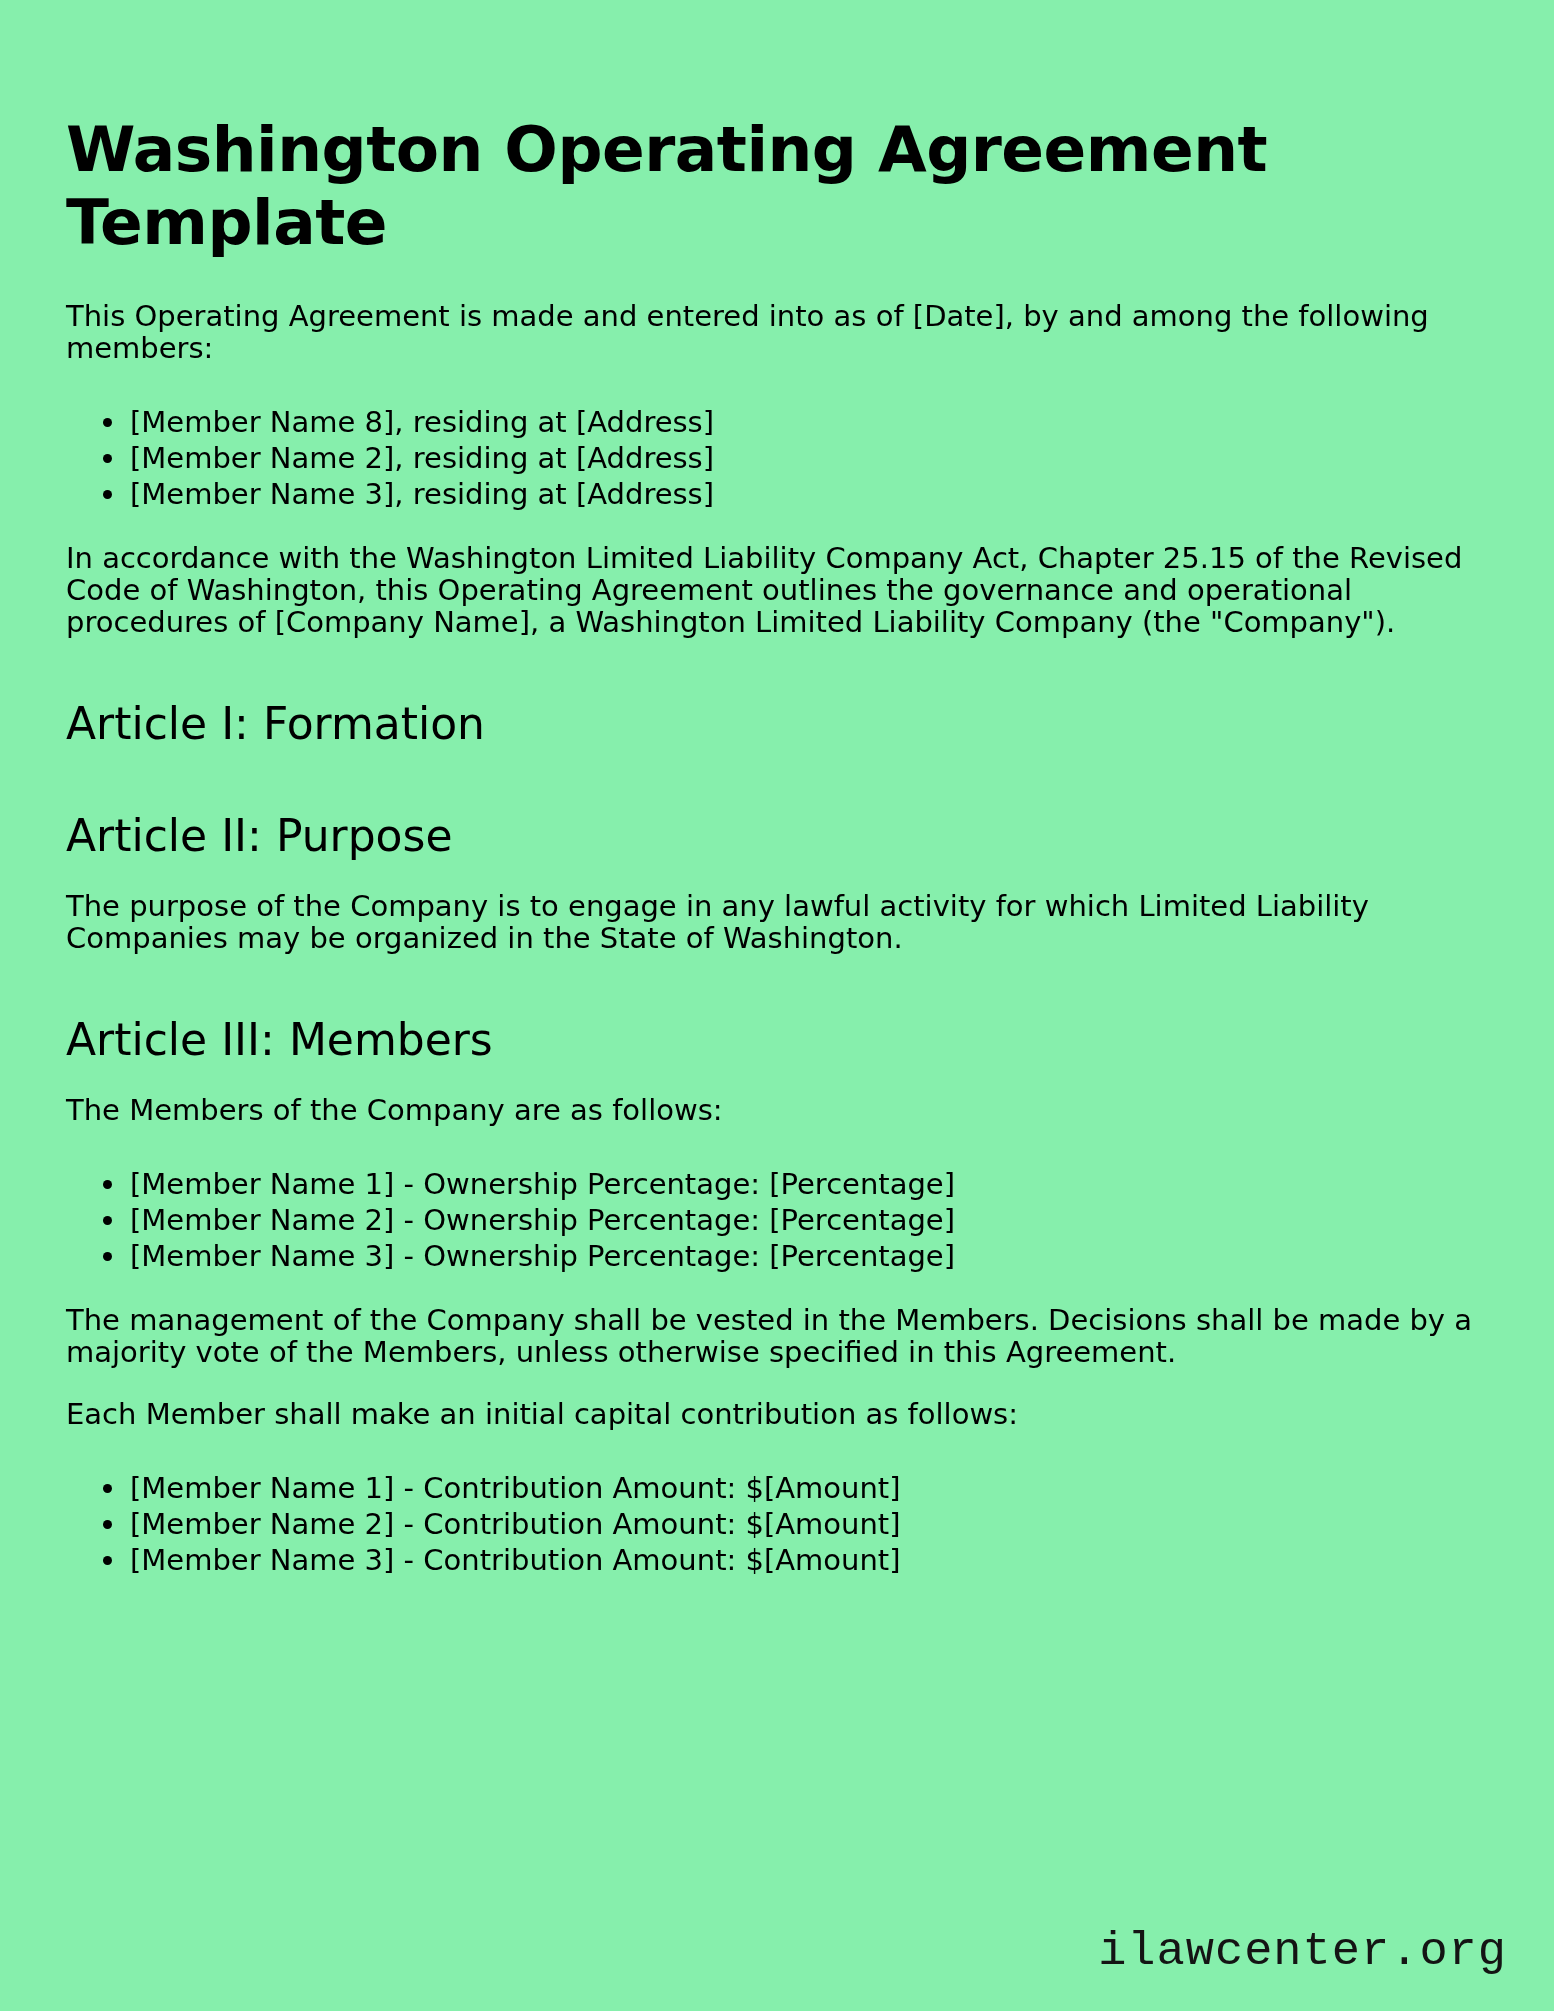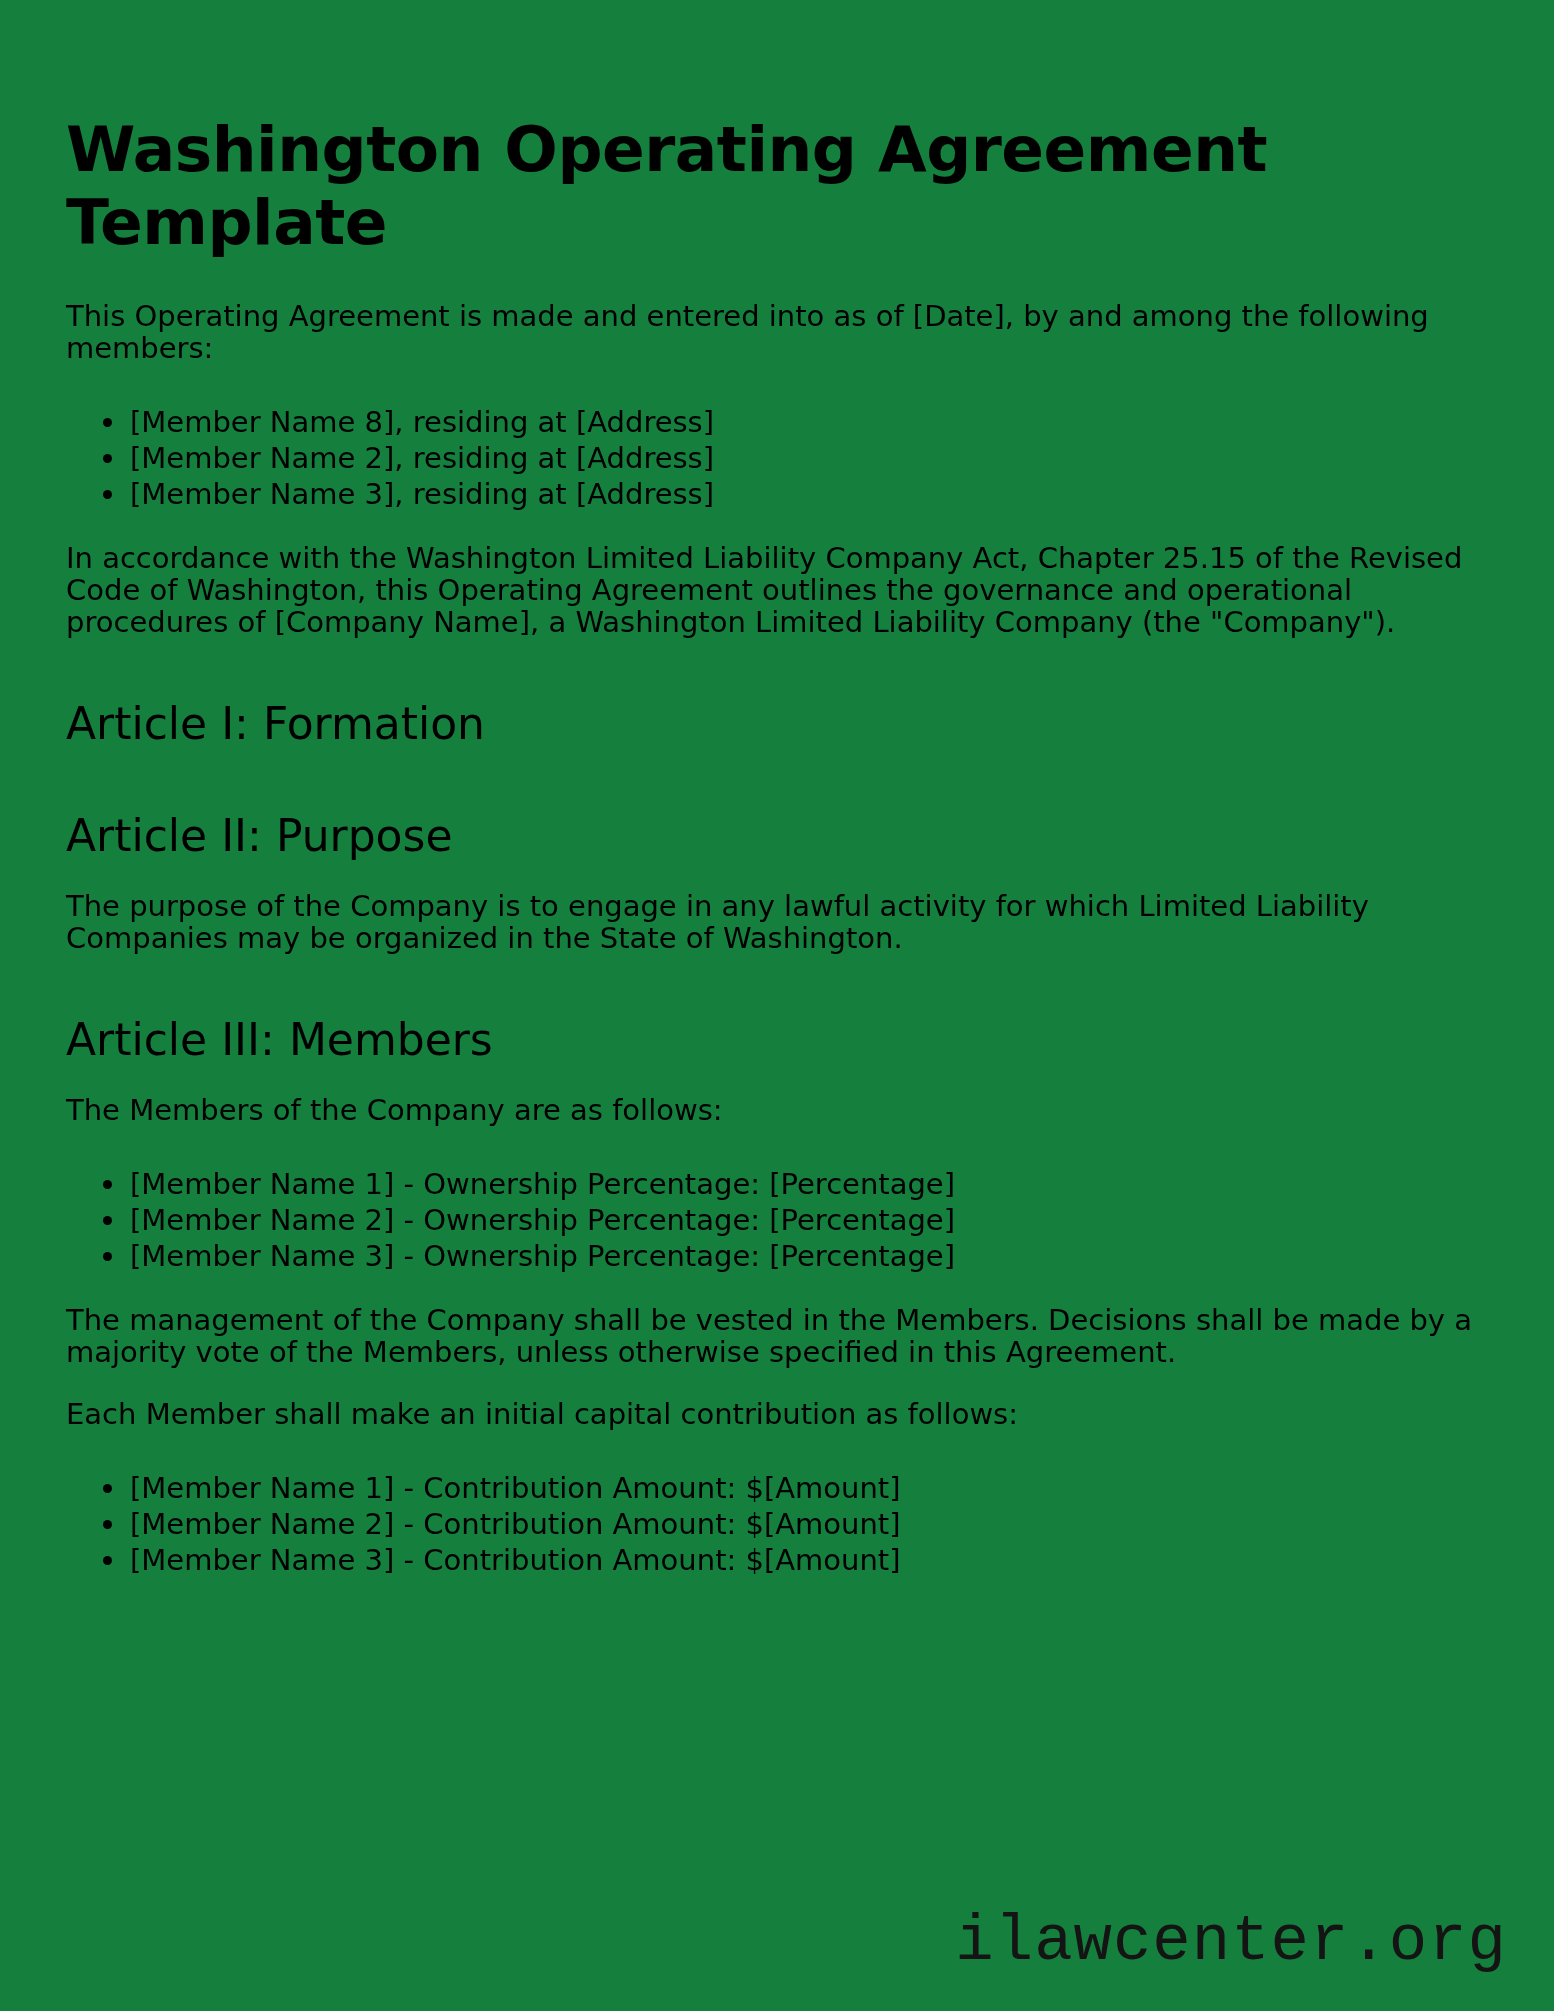--- a/index.html
+++ b/index.html
@@ -1,21 +1,21 @@
 <!DOCTYPE html>
 <html><head>
 <meta charset="utf-8">
 <style>
   html, body { margin: 0; padding: 0; background: #e8e8e8; }
   .page {
     position: relative;
     width: 1554px;
     height: 2011px;
     margin: 0 auto;
-    background: #15803d;
+    background: #86efac;
     color: #000000;
     font-family: "DejaVu Sans", sans-serif;
     overflow: hidden;
   }
   .content {
     padding: 113px 66px 0 66px;
   }
   h1.doc-title {
     font-size: 63px;
     line-height: 73px;
@@ -40,21 +40,21 @@
     font-size: 29px;
     line-height: 36px;
     list-style-type: disc;
   }
   ul.doc-list li { margin: 0; padding-left: 2px; }
   .watermark {
     position: absolute;
     right: 47px;
     bottom: 33px;
     font-family: "Liberation Mono", monospace;
-    font-size: 64px;
+    font-size: 47px;
     letter-spacing: 1px;
     color: #141414;
     white-space: nowrap;
     text-align: center;
   }
 </style>
 </head>
 <body>
 
 <div class="page">

